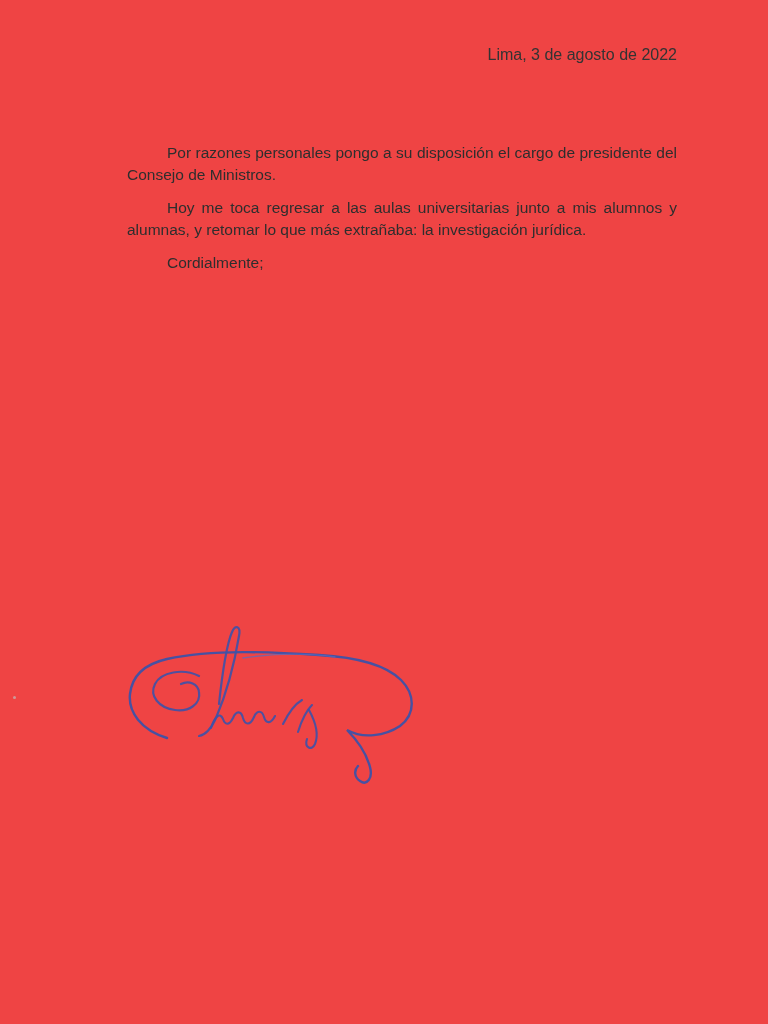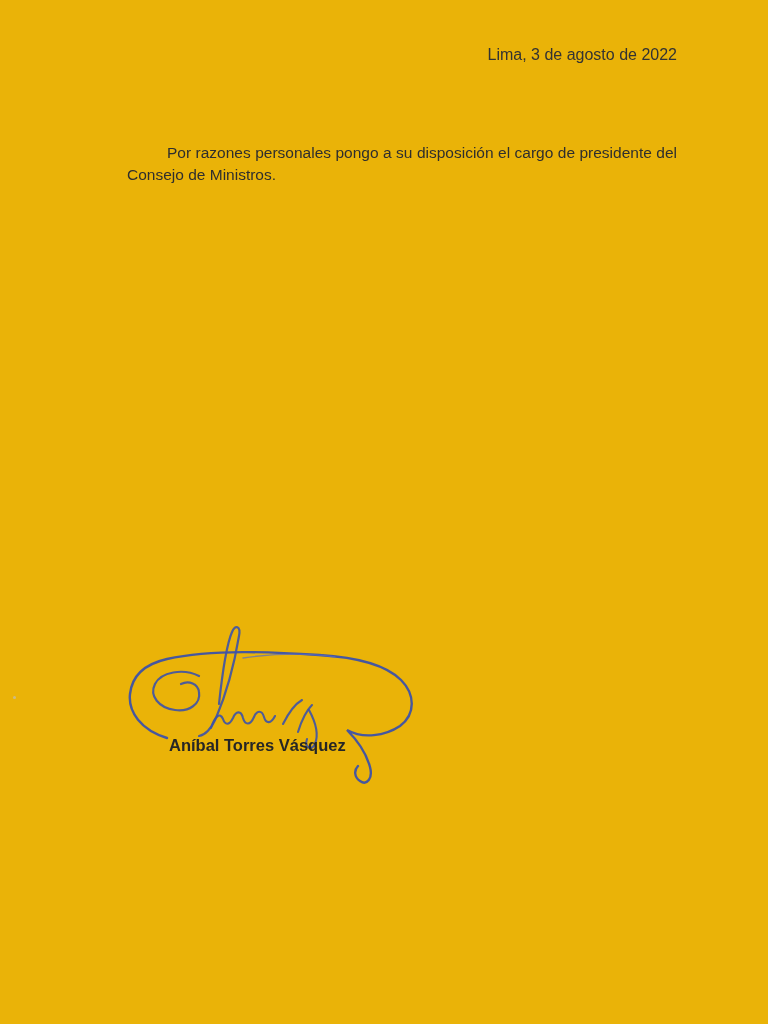--- a/index.html
+++ b/index.html
@@ -6,21 +6,21 @@
   html, body { background: #ffffff; }
   body {
     width: 768px; height: 1024px;
     font-family: "Liberation Sans", sans-serif;
     color: #2e2e2e;
     overflow: hidden;
   }
   .page {
     position: relative;
     width: 768px; height: 1024px;
-    background: #eab308;
+    background: #ef4444;
     padding: 45px 91px 0 127px;
   }
   .date {
     text-align: right;
     font-size: 16px;
     line-height: 19px;
     color: #333333;
   }
   .recipient {
     margin-top: 78px;
@@ -81,21 +81,23 @@
 
 <div class="page">
 
   <div class="date">Lima, 3 de agosto de 2022</div>
 
   <div class="recipient">
   </div>
 
 
   <p class="body-para first">Por razones personales pongo a su disposición el cargo de presidente del Consejo de Ministros.</p>
+  <p class="body-para">Hoy me toca regresar a las aulas universitarias junto a mis alumnos y alumnas, y retomar lo que más extrañaba: la investigación jurídica.</p>
 
+  <div class="closing">Cordialmente;</div>
 
   <div class="sig-block">
     <svg class="sig-svg" width="310" height="175" viewBox="0 0 310 175" fill="none">
 
       <path d="M 44 118
                C 18 110, 5 92, 7 74
                C 9 56, 22 44, 44 39
                C 90 29, 150 32, 196 35
                C 230 37, 262 44, 278 60
                C 292 74, 293 94, 277 106
@@ -125,18 +127,17 @@
                C 122 105, 127 106, 131 97
                C 134 90, 139 90, 141 97
                C 143 104, 148 104, 152 96" stroke="#3d52a8" stroke-width="2.1" stroke-linecap="round" opacity="0.9"></path>
 
       <path d="M 160 104 C 166 92, 172 84, 179 80" stroke="#3d52a8" stroke-width="2.1" stroke-linecap="round" opacity="0.9"></path>
       <path d="M 175 112 C 179 99, 184 90, 189 85" stroke="#3d52a8" stroke-width="2.1" stroke-linecap="round" opacity="0.9"></path>
       <path d="M 186 90
                C 192 101, 196 114, 192 124
                C 189 131, 181 128, 184 119" stroke="#3d52a8" stroke-width="2.1" stroke-linecap="round" opacity="0.9"></path>
     </svg>
-    <div class="sig-name">Aníbal Torres Vásquez</div>
   </div>
 
   <div class="scan-dot"></div>
 
 </div>
 
 </body></html>

